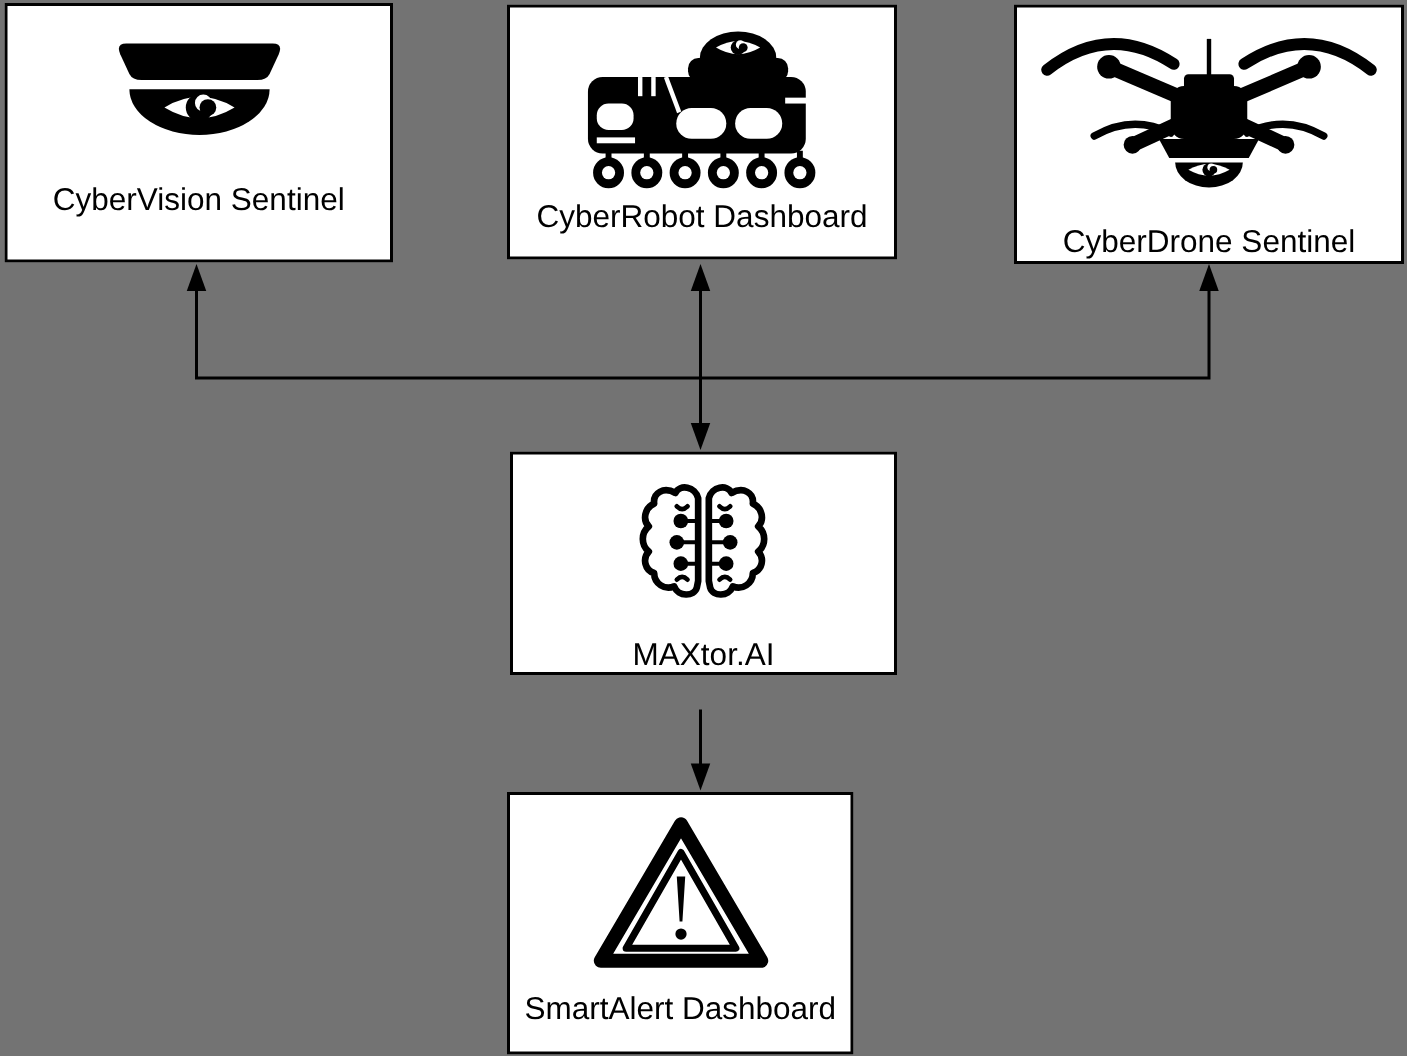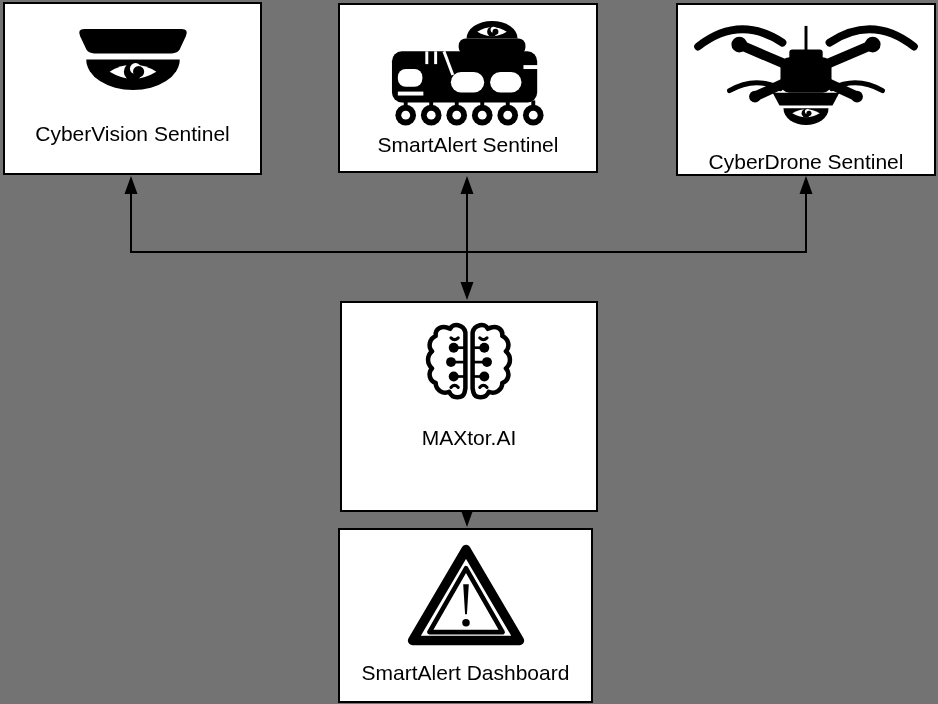--- a/index.html
+++ b/index.html
@@ -29,23 +29,23 @@
     white-space:nowrap;
     line-height:1.1;
   }
   
   .node-vision{left:3px;top:2px;width:259px;height:173px;padding-top:24px;}
   .node-vision .node-label{margin-top:31px;}
   .node-robot{left:338px;top:3px;width:260px;height:170px;padding-top:9px;}
   .node-robot .node-label{margin-top:6px;}
   .node-drone{left:676px;top:3px;width:260px;height:173px;padding-top:17px;gap:12px;}
   .node-drone .node-label{margin-top:12px;}
-  .node-ai{left:340px;top:301px;width:258px;height:211px;padding-top:15px;}
+  .node-ai{left:340px;top:301px;width:258px;height:149px;padding-top:15px;}
   .node-ai .node-label{margin-top:18px;}
-  .node-alert{left:338px;top:528px;width:255px;height:175px;padding-top:13px;}
+  .node-alert{left:338px;top:528px;width:231px;height:175px;padding-top:13px;}
   .node-alert .node-label{margin-top:12px;}
   .icon{display:block;}
 </style>
 </head>
 <body>
 
 <div class="canvas">
 
   <svg class="connectors" viewBox="0 0 938 704" xmlns="http://www.w3.org/2000/svg">
     <g stroke="#000000" stroke-width="2" fill="none">
@@ -118,21 +118,21 @@
       </g>
       <g fill="#fff">
         <circle cx="16" cy="103" r="4.5"></circle>
           <circle cx="42" cy="103" r="4.5"></circle>
         <circle cx="68" cy="103" r="4.5"></circle>
           <circle cx="94" cy="103" r="4.5"></circle>
         <circle cx="120" cy="103" r="4.5"></circle>
           <circle cx="146" cy="103" r="4.5"></circle>
       </g>
     </svg>
-    <div class="node-label">SmartAlert Sentinel</div>
+    <div class="node-label">CyberRobot Dashboard</div>
   </div>
 
   <div class="node node-drone">
     <svg class="icon" width="236" height="104" viewBox="0 0 240 106" xmlns="http://www.w3.org/2000/svg">
 
       <g stroke="#000" stroke-width="10" stroke-linecap="round">
         <line x1="120" y1="52" x2="52" y2="23"></line>
         <line x1="120" y1="52" x2="188" y2="23"></line>
         <line x1="120" y1="52" x2="68" y2="76"></line>
         <line x1="120" y1="52" x2="172" y2="76"></line>

